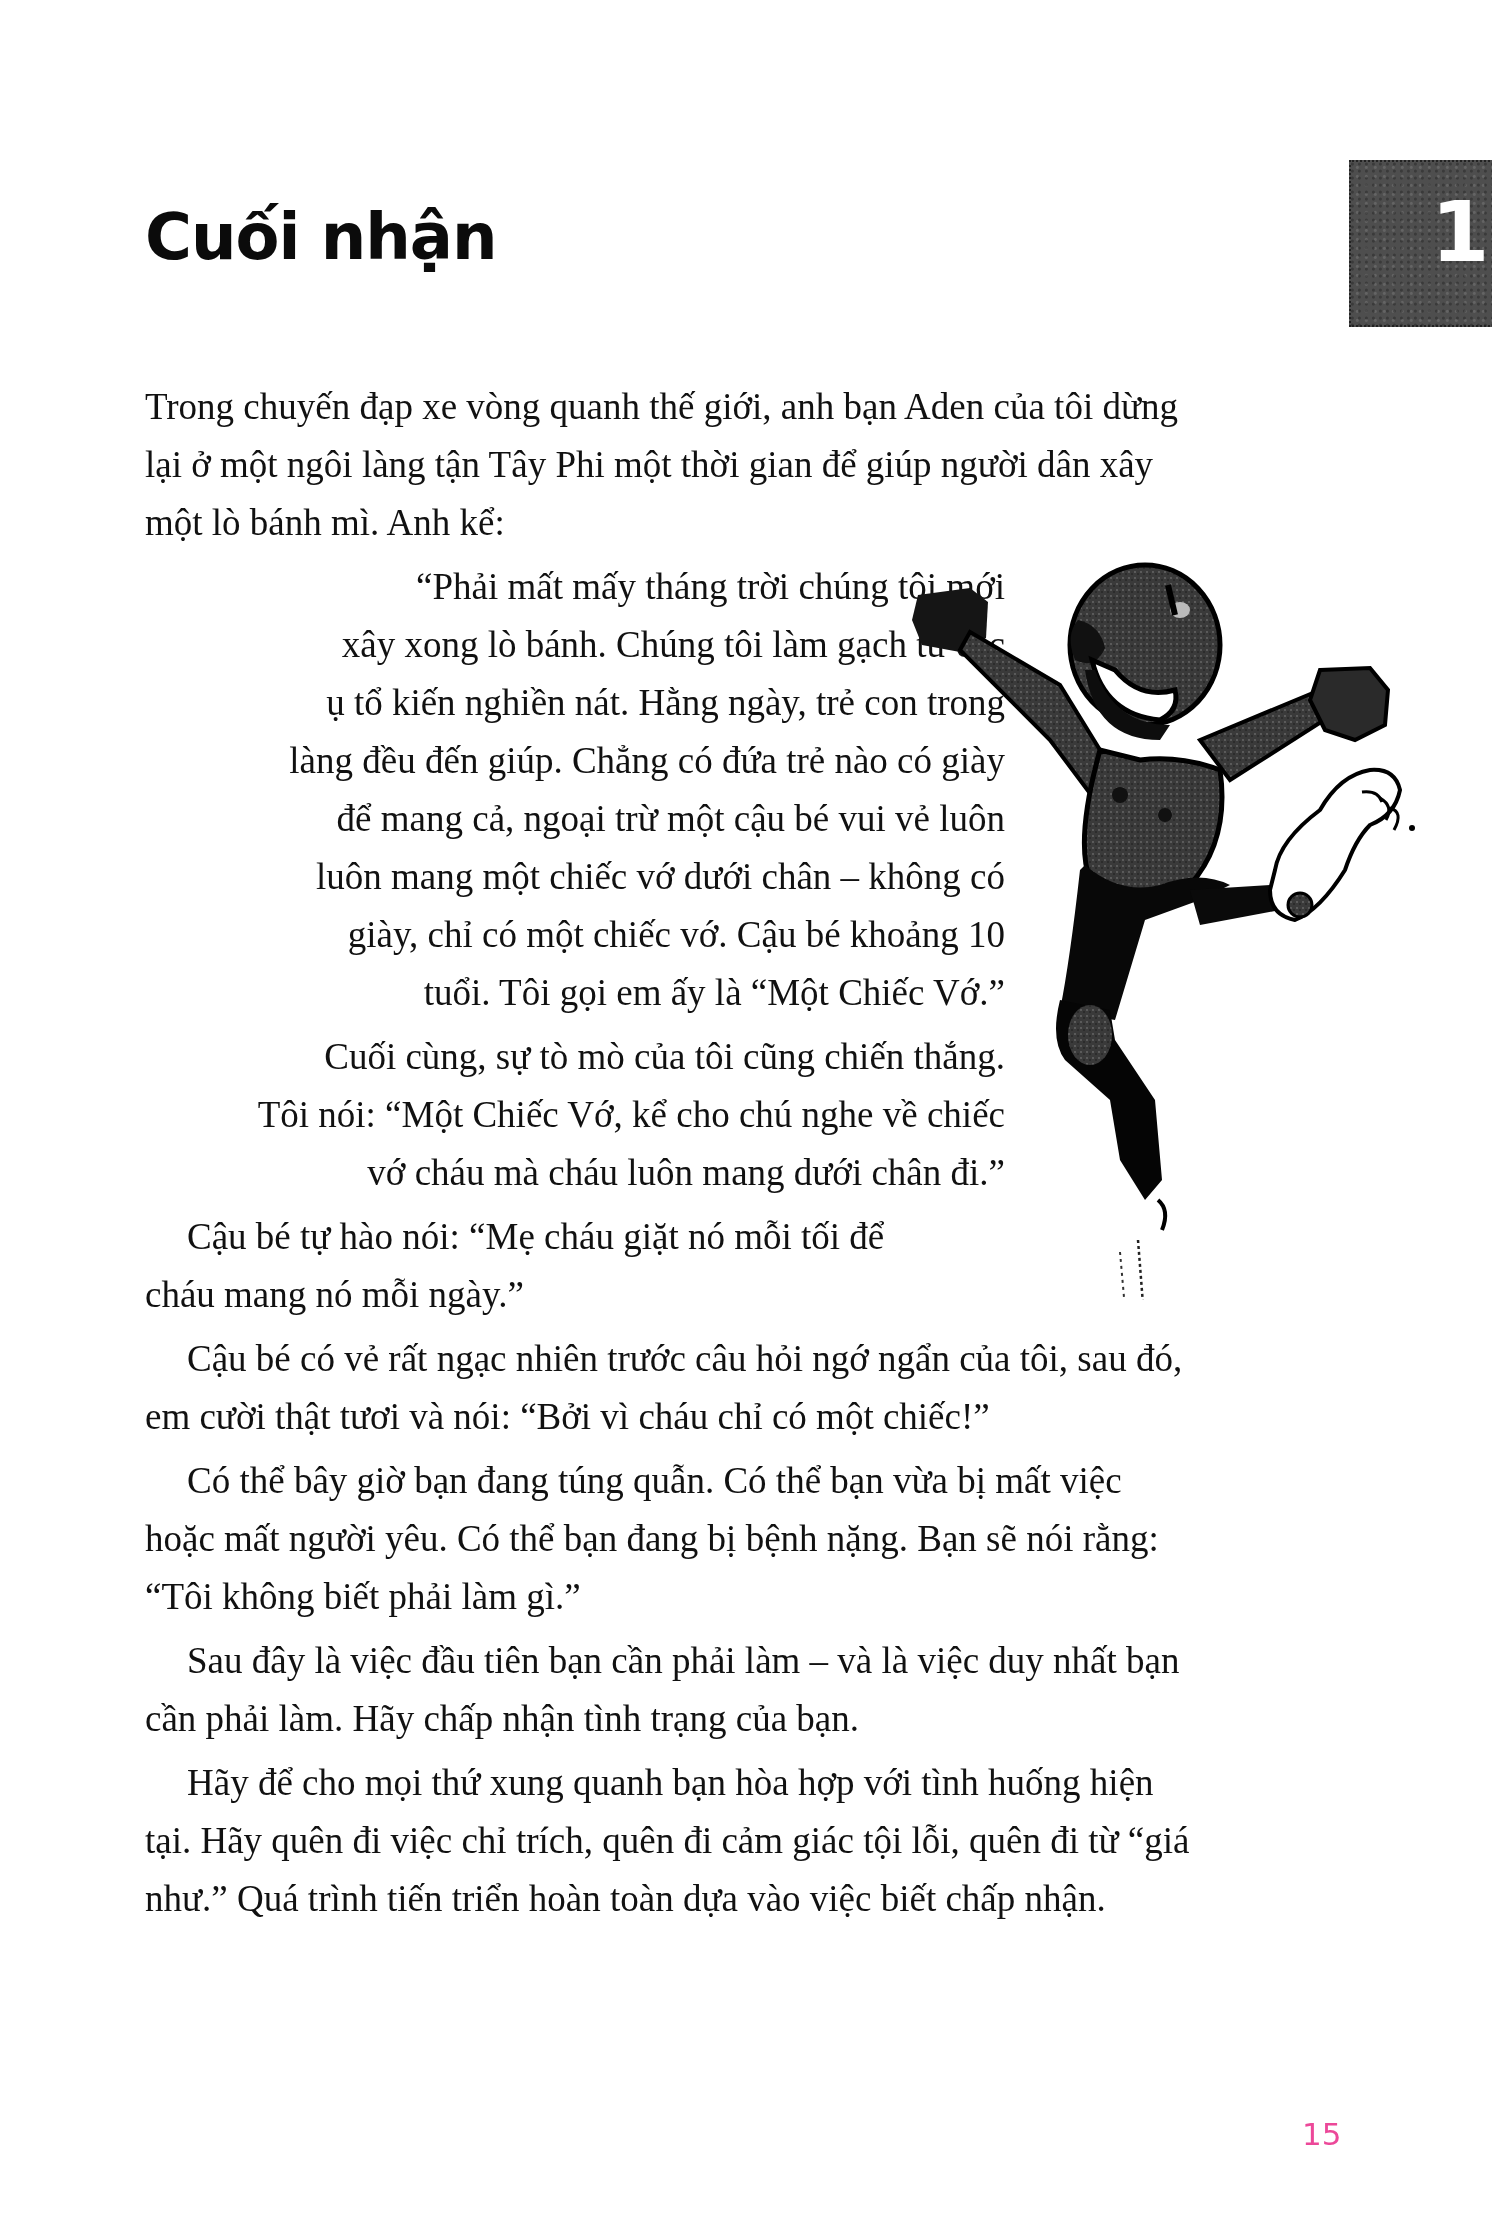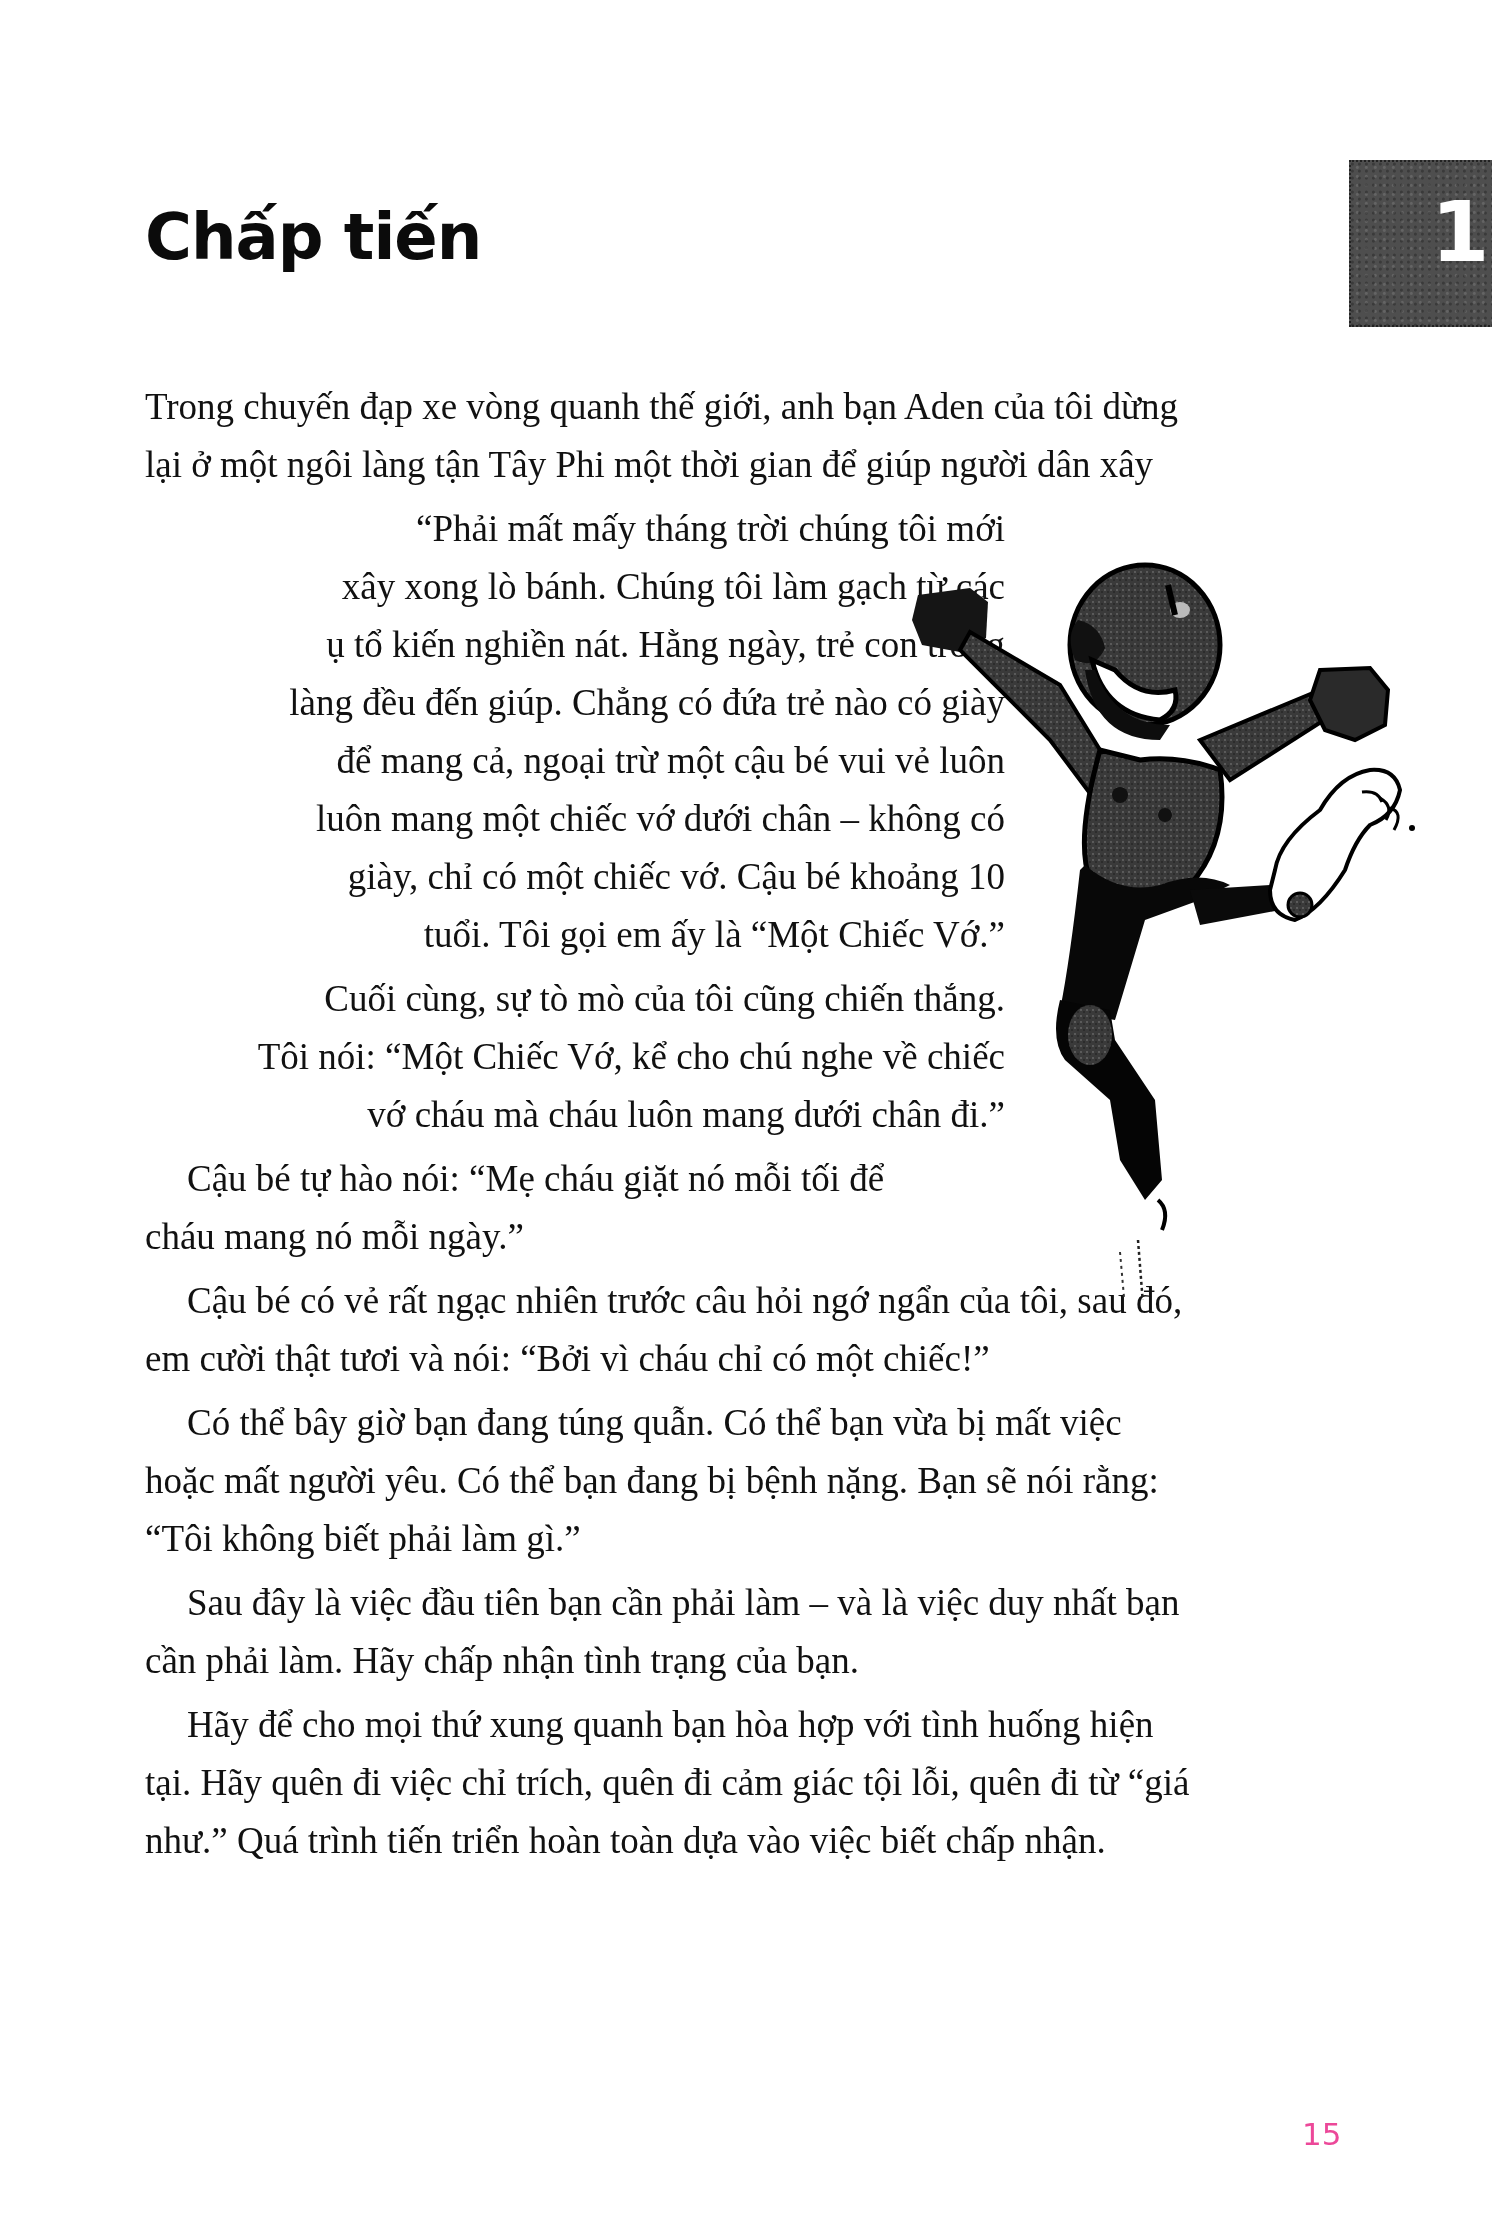--- a/index.html
+++ b/index.html
@@ -26,30 +26,31 @@
   .wrap-line { display: block; }
   .illustration { position: absolute; left: 900px; top: 540px; width: 520px; height: 760px; }
   .page-number { position: absolute; left: 1302px; top: 2116px; font-family: "DejaVu Sans", sans-serif;
                  font-size: 31px; color: #ec4899; }
 </style>
 </head>
 <body>
 
 <div class="page">
 
-  <h1 class="title">Chấp tiến</h1>
+  <h1 class="title">Cuối nhận</h1>
 
   <div class="chapter-box">
     <span class="chapter-num">1</span>
   </div>
 
   <div class="body-text">
     <p>
       <span class="wrap-line">Trong chuyến đạp xe vòng quanh thế giới, anh bạn Aden của tôi dừng</span>
       <span class="wrap-line">lại ở một ngôi làng tận Tây Phi một thời gian để giúp người dân xây</span>
+      <span class="wrap-line">một lò bánh mì. Anh kể:</span>
     </p>
     <p class="narrow">
       <span class="wrap-line" style="padding-left:42px">“Phải mất mấy tháng trời chúng tôi mới</span>
       <span class="wrap-line">xây xong lò bánh. Chúng tôi làm gạch từ các</span>
       <span class="wrap-line">ụ tổ kiến nghiền nát. Hằng ngày, trẻ con trong</span>
       <span class="wrap-line">làng đều đến giúp. Chẳng có đứa trẻ nào có giày</span>
       <span class="wrap-line">để mang cả, ngoại trừ một cậu bé vui vẻ luôn</span>
       <span class="wrap-line">luôn mang một chiếc vớ dưới chân – không có</span>
       <span class="wrap-line">giày, chỉ có một chiếc vớ. Cậu bé khoảng 10</span>
       <span class="wrap-line">tuổi. Tôi gọi em ấy là “Một Chiếc Vớ.”</span>

